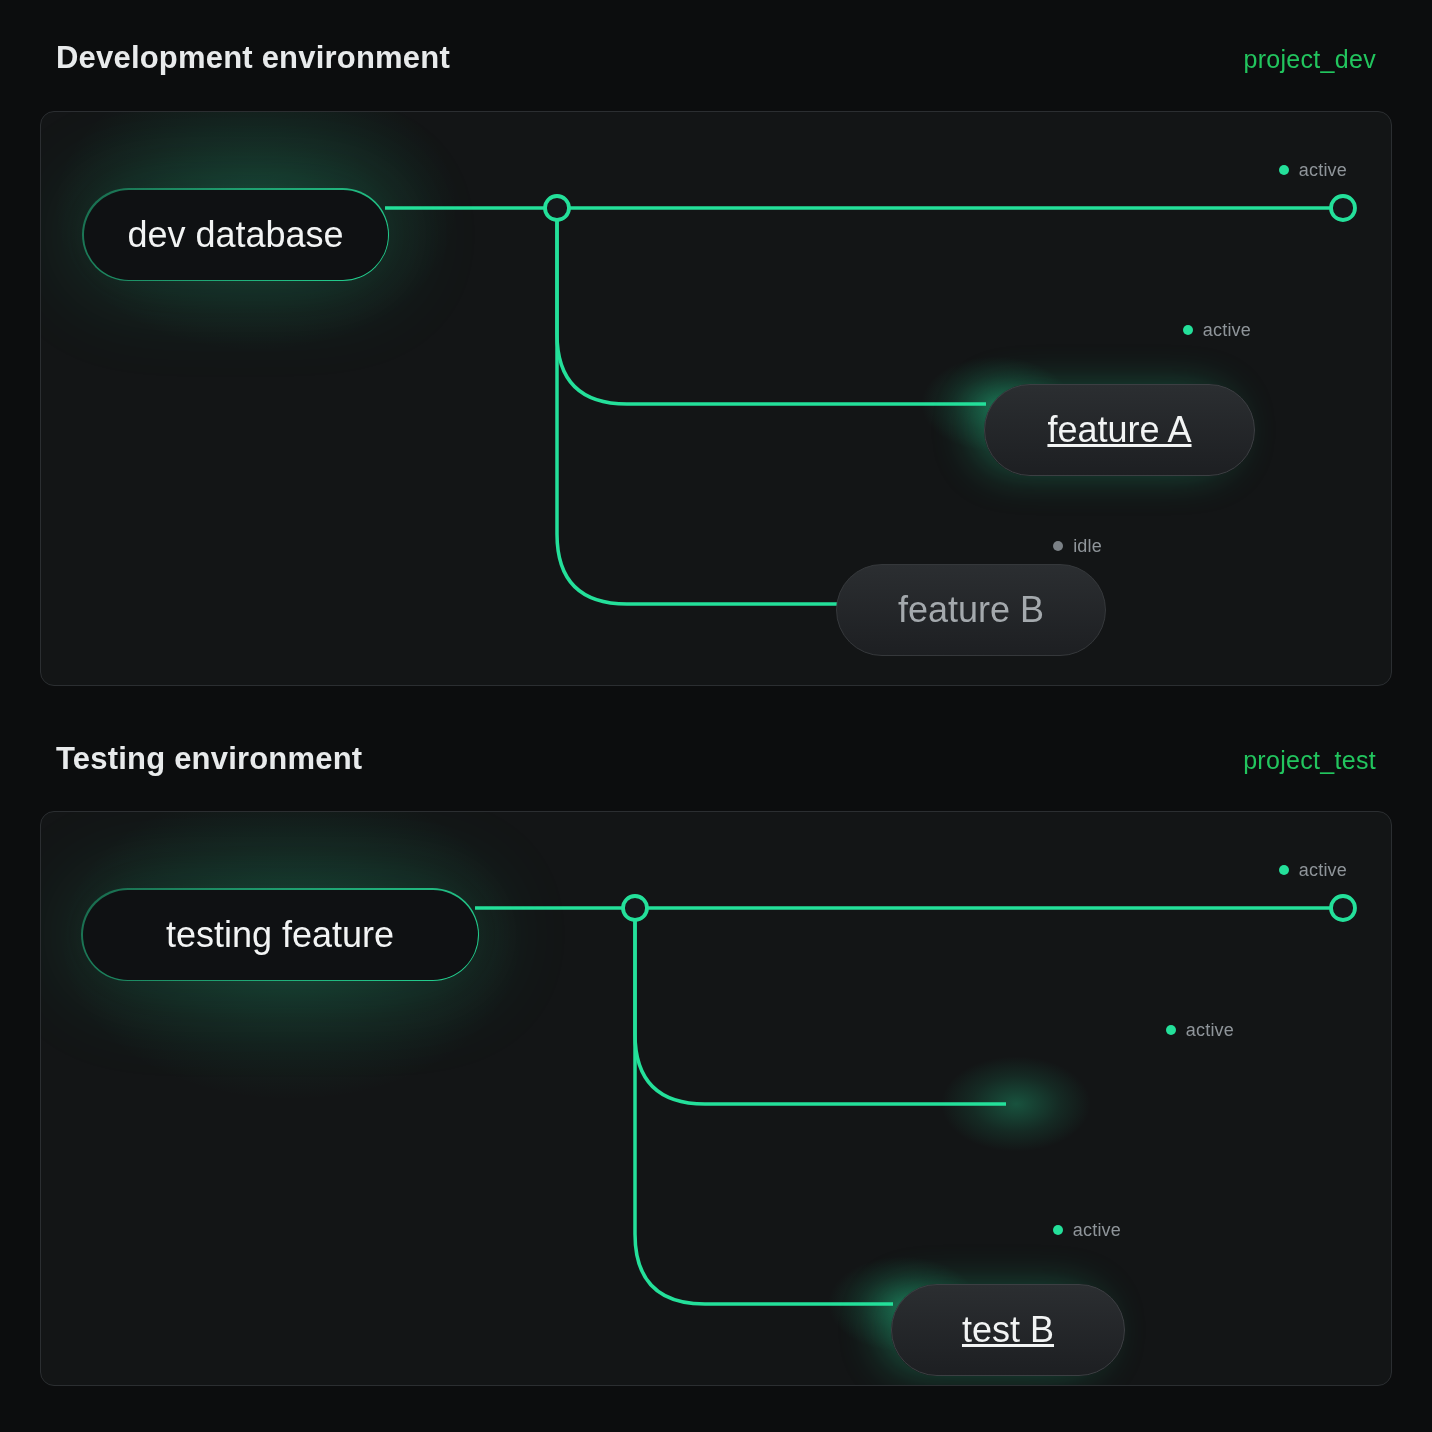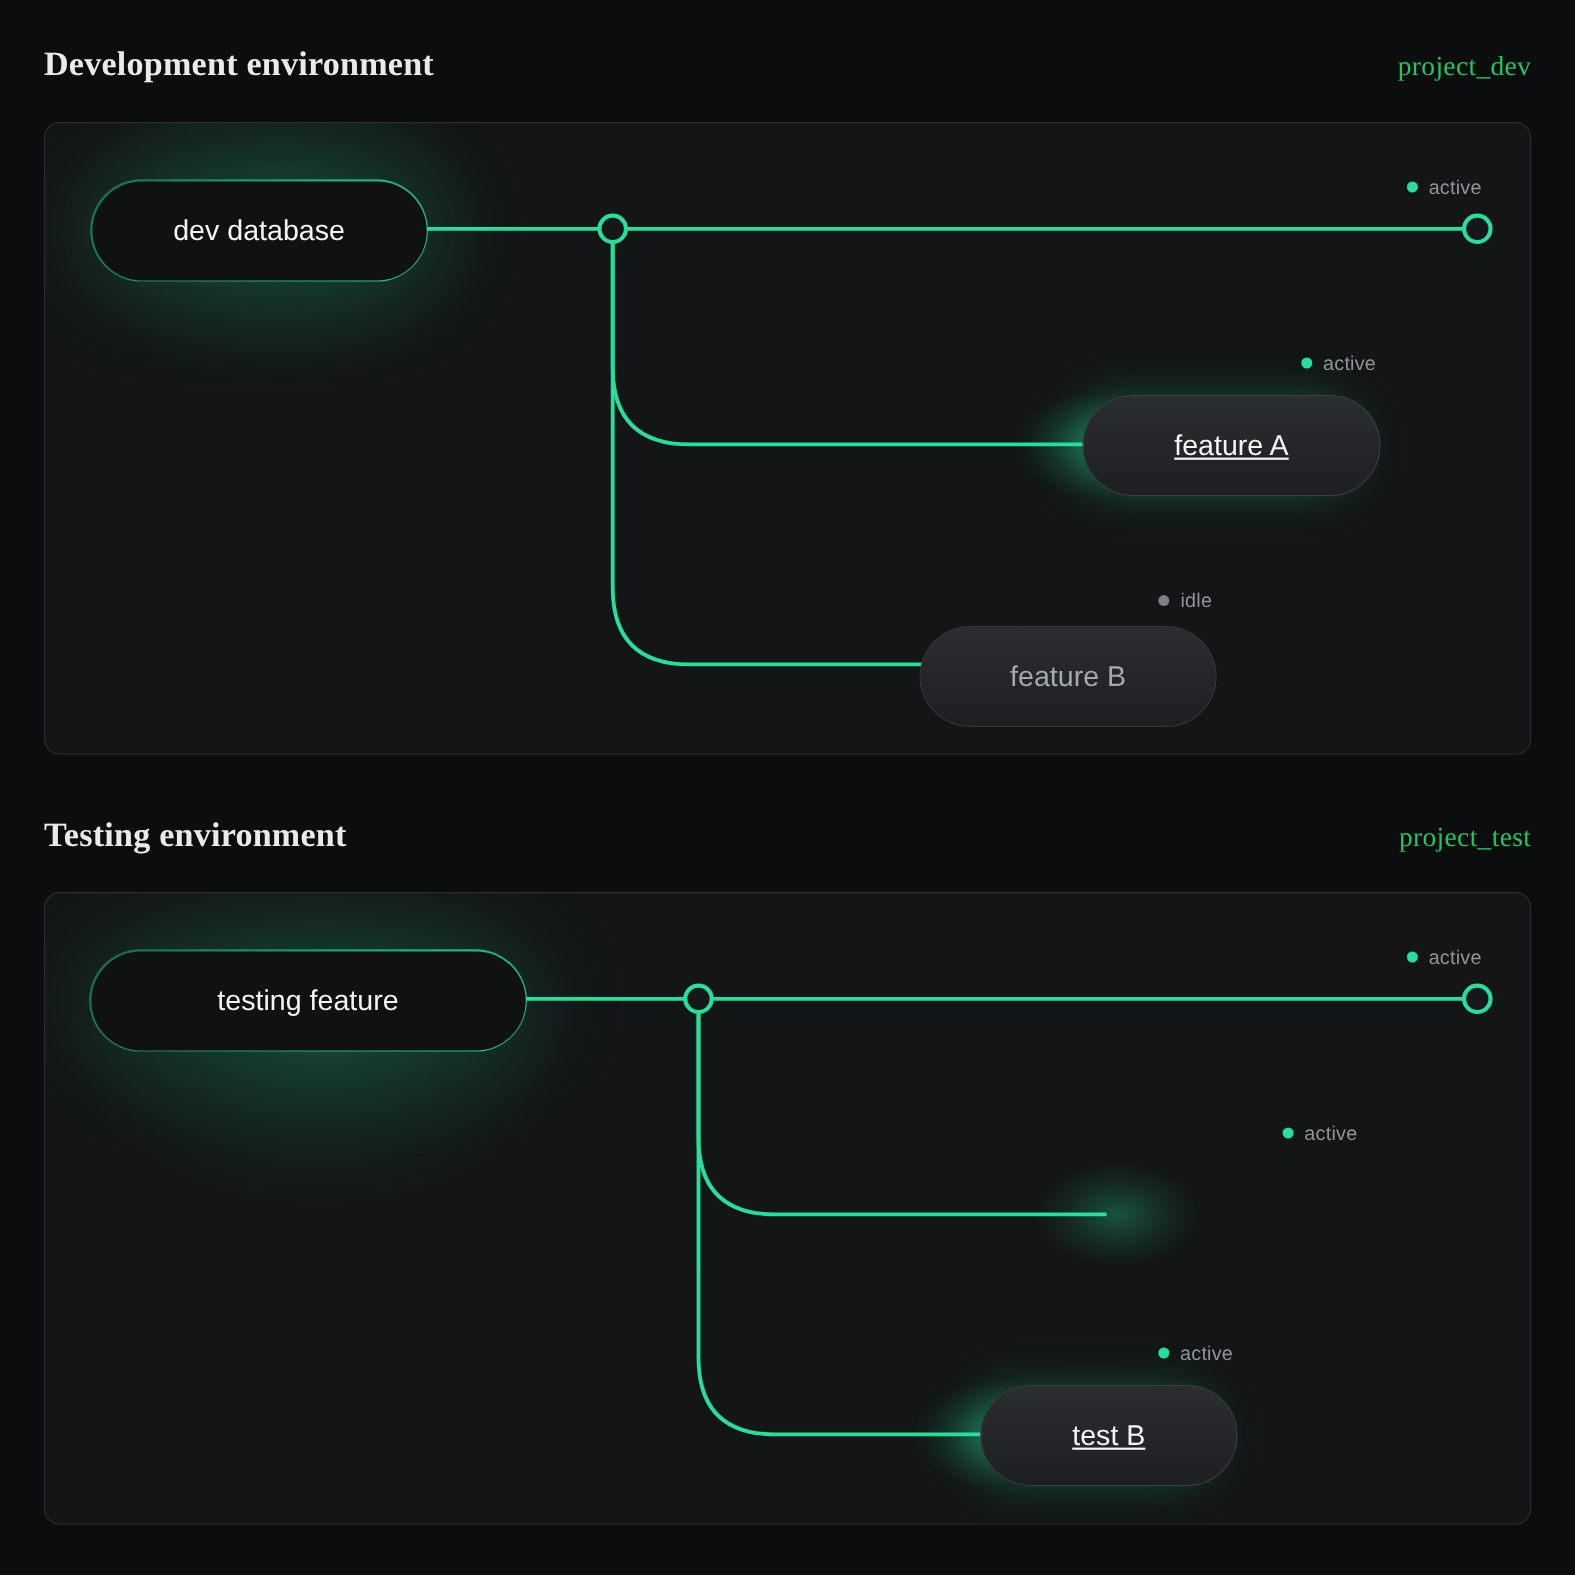--- a/index.html
+++ b/index.html
@@ -5,22 +5,21 @@
   html,body{margin:0;padding:0;}
   body{
     width:1432px;height:1432px;
     background:#0C0D0E;
     font-family:"Liberation Sans", sans-serif;
     overflow:hidden;
     -webkit-font-smoothing:antialiased;
   }
   .sec-header{
     display:flex;justify-content:space-between;align-items:baseline;
-    margin:0 40px;
-    font-family:Liberation Serif, serif;
+    margin:0 56px;
   }
   .sec-header.first{margin-top:38px;}
   .sec-header.second{margin-top:53px;}
   .sec-title{
     margin:0;font-size:31px;line-height:40px;font-weight:700;
     color:#E8EAEB;letter-spacing:.2px;
   }
   .project-label{
     font-size:25px;color:#22c55e;font-weight:400;letter-spacing:.3px;
   }
@@ -46,22 +45,23 @@
     background:radial-gradient(50% 50% at 50% 50%,
       rgba(36,224,154,0.30) 0%, rgba(36,224,154,0.10) 40%, rgba(36,224,154,0) 68%);
   }
   svg.wires{position:absolute;left:0;top:0;z-index:1;display:block;}
   .wire{fill:none;stroke:#24E09A;stroke-width:3.5;}
   .node{fill:#15171A;stroke:#24E09A;stroke-width:3.8;}
   .pill{
     position:absolute;z-index:2;
     display:flex;align-items:center;justify-content:center;
     border-radius:48px;
-    font-size:26px;
+    font-size:36px;
     color:#F2F4F4;
+    margin-top:25px;
   }
   .pill.db{
     padding:1.5px;
     background:linear-gradient(135deg, rgba(36,224,154,0.40) 0%, rgba(36,224,154,0.95) 100%);
     box-shadow:0 0 90px 14px rgba(36,224,154,0.13);
   }
   .pill.db .pill-inner{
     width:100%;height:100%;
     background:#0F1113;border-radius:46px;
     display:flex;align-items:center;justify-content:center;
@@ -125,21 +125,21 @@
       <span>active</span>
     </div>
     <div class="pill branch lit" style="left:943px;top:247px;width:269px;height:90px">
       <span>feature A</span>
     </div>
 
     <div class="status idle" style="top:421px;right:289px">
       <span class="dot"></span>
       <span>idle</span>
     </div>
-    <div class="pill branch dim" style="left:795px;top:457px;width:268px;height:90px">
+    <div class="pill branch dim" style="left:795px;top:427px;width:268px;height:90px">
       <span>feature B</span>
     </div>
   </div>
 </section>
 
 <section>
   <header class="sec-header second">
     <h2 class="sec-title">Testing environment</h2>
     <span class="project-label">project_test</span>
   </header>

